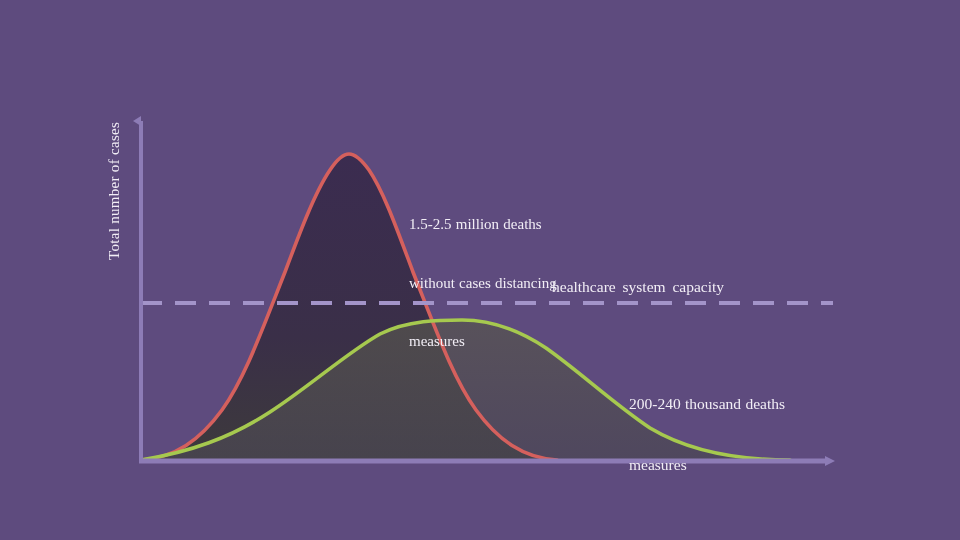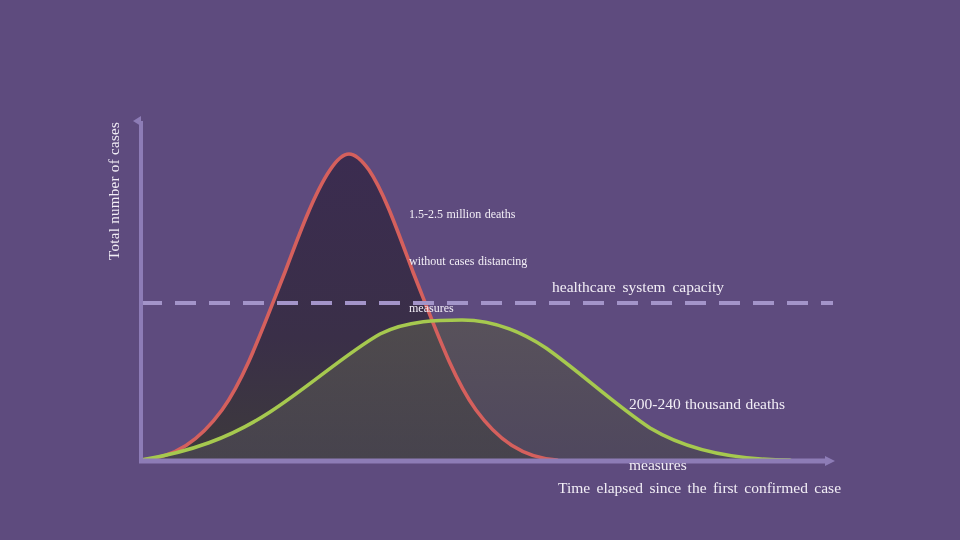--- a/index.html
+++ b/index.html
@@ -51,21 +51,21 @@
   }
   #capacity-label {
     left: 552px;
     top: 277px;
     font-size: 15.5px;
     word-spacing: 3px;
   }
   #annotation-red {
     left: 409px;
     top: 176px;
-    font-size: 12px;
+    font-size: 15px;
     word-spacing: 0.5px;
   }
   #annotation-green {
     left: 629px;
     top: 354px;
     font-size: 15.5px;
     word-spacing: 0.5px;
   }
 </style>
 </head>
@@ -132,21 +132,20 @@
 
     <line x1="141" y1="303" x2="833" y2="303" stroke="#a394c9" stroke-width="4" stroke-dasharray="21 13" stroke-linecap="butt"></line>
 
     <line x1="141" y1="460" x2="141" y2="121" stroke="#8d7cb6" stroke-width="4" marker-end="url(#arrowUp)"></line>
 
     <line x1="139" y1="461" x2="827" y2="461" stroke="#8d7cb6" stroke-width="5" marker-end="url(#arrowRight)"></line>
   </svg>
 
   <div class="txt" id="y-axis-label">Total number of cases</div>
 
-  <div class="txt" id="x-axis-label">Time elapsed since the first confirmed case</div>
 
   <div class="txt" id="capacity-label">healthcare system capacity</div>
 
   <div class="txt" id="annotation-red">
     <div>1.5-2.5 million deaths</div>
     <div>without cases distancing</div>
     <div>measures</div>
   </div>
 
   <div class="txt" id="annotation-green">

